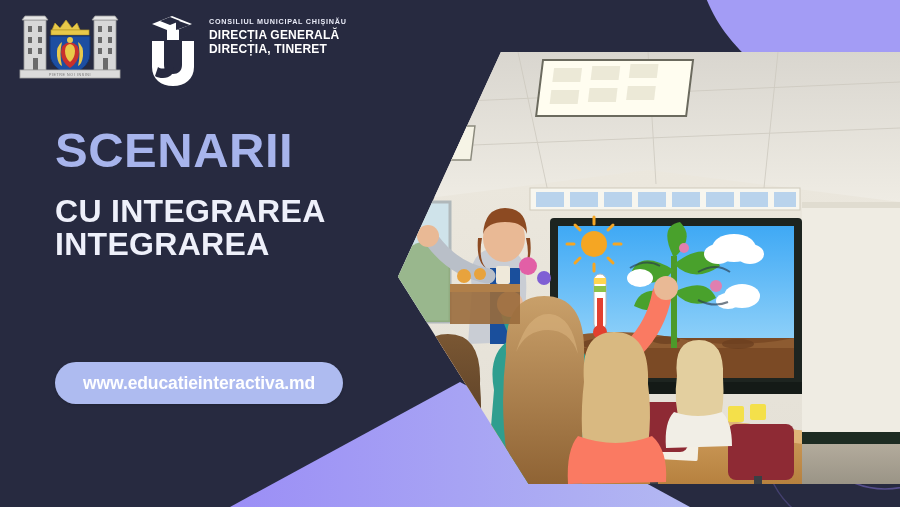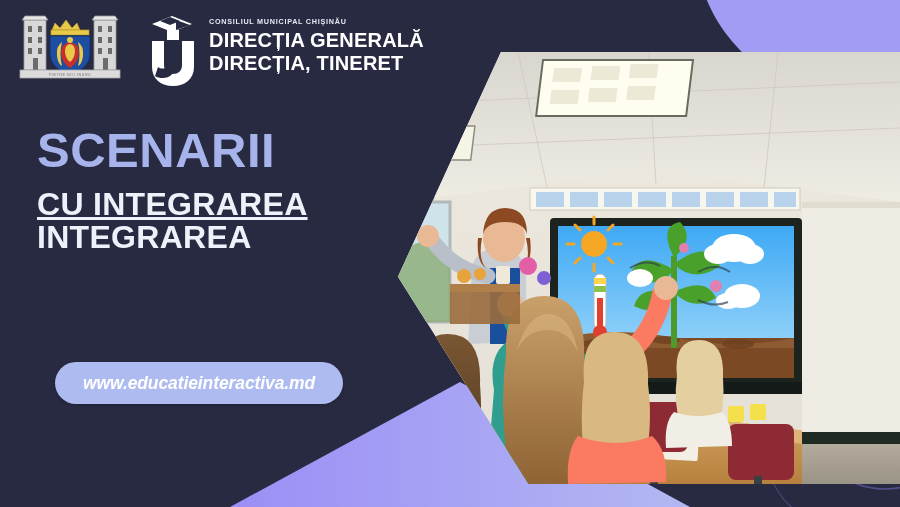--- a/index.html
+++ b/index.html
@@ -39,64 +39,63 @@
     color:#e8eaf6;
     font-size:7.2px;
     font-weight:700;
     letter-spacing:.75px;
     line-height:1;
     margin-bottom:4px;
     white-space:nowrap;
   }
   .dgets-line {
     color:#ffffff;
-    font-size:20px;
+    font-size:12px;
     font-weight:700;
     letter-spacing:.2px;
     line-height:1.13;
     white-space:nowrap;
   }
 
   
-  #headline { position:absolute; left:37px; top:126px; }
+  #headline { position:absolute; left:55px; top:126px; }
   .h-big {
     color:#a7b4ec;
     font-size:49px;
     font-weight:700;
     letter-spacing:.5px;
     line-height:.99;
     white-space:nowrap;
   }
   .h-sub {
     color:#eef0fa;
     font-size:32px;
     font-weight:700;
     letter-spacing:.3px;
     line-height:1.06;
     white-space:nowrap;
   }
-  #h-line3 { margin-top:13px;text-decoration:underline; }
+  #h-line3 { margin-top:20px; }
 
   
   #url-pill {
     position:absolute; left:55px; top:362px;
     height:42px;
     padding:0 28px;
     display:flex; align-items:center;
     background:#aebbf0;
     border-radius:21px;
     box-shadow:0 1px 3px rgba(0,0,0,.18);
   }
   #url-text {
     color:#ffffff;
     font-size:17.5px;
     font-weight:700;
     letter-spacing:-.1px;
     white-space:nowrap;
-    font-style:italic;
   }
 
   
   #photo-wrap {
     position:absolute;
     left:398px; top:52px;
     width:502px; height:432px;
     clip-path: polygon(
       20.5% 0%, 88% 0%,
       100% 0%, 100% 100%,

